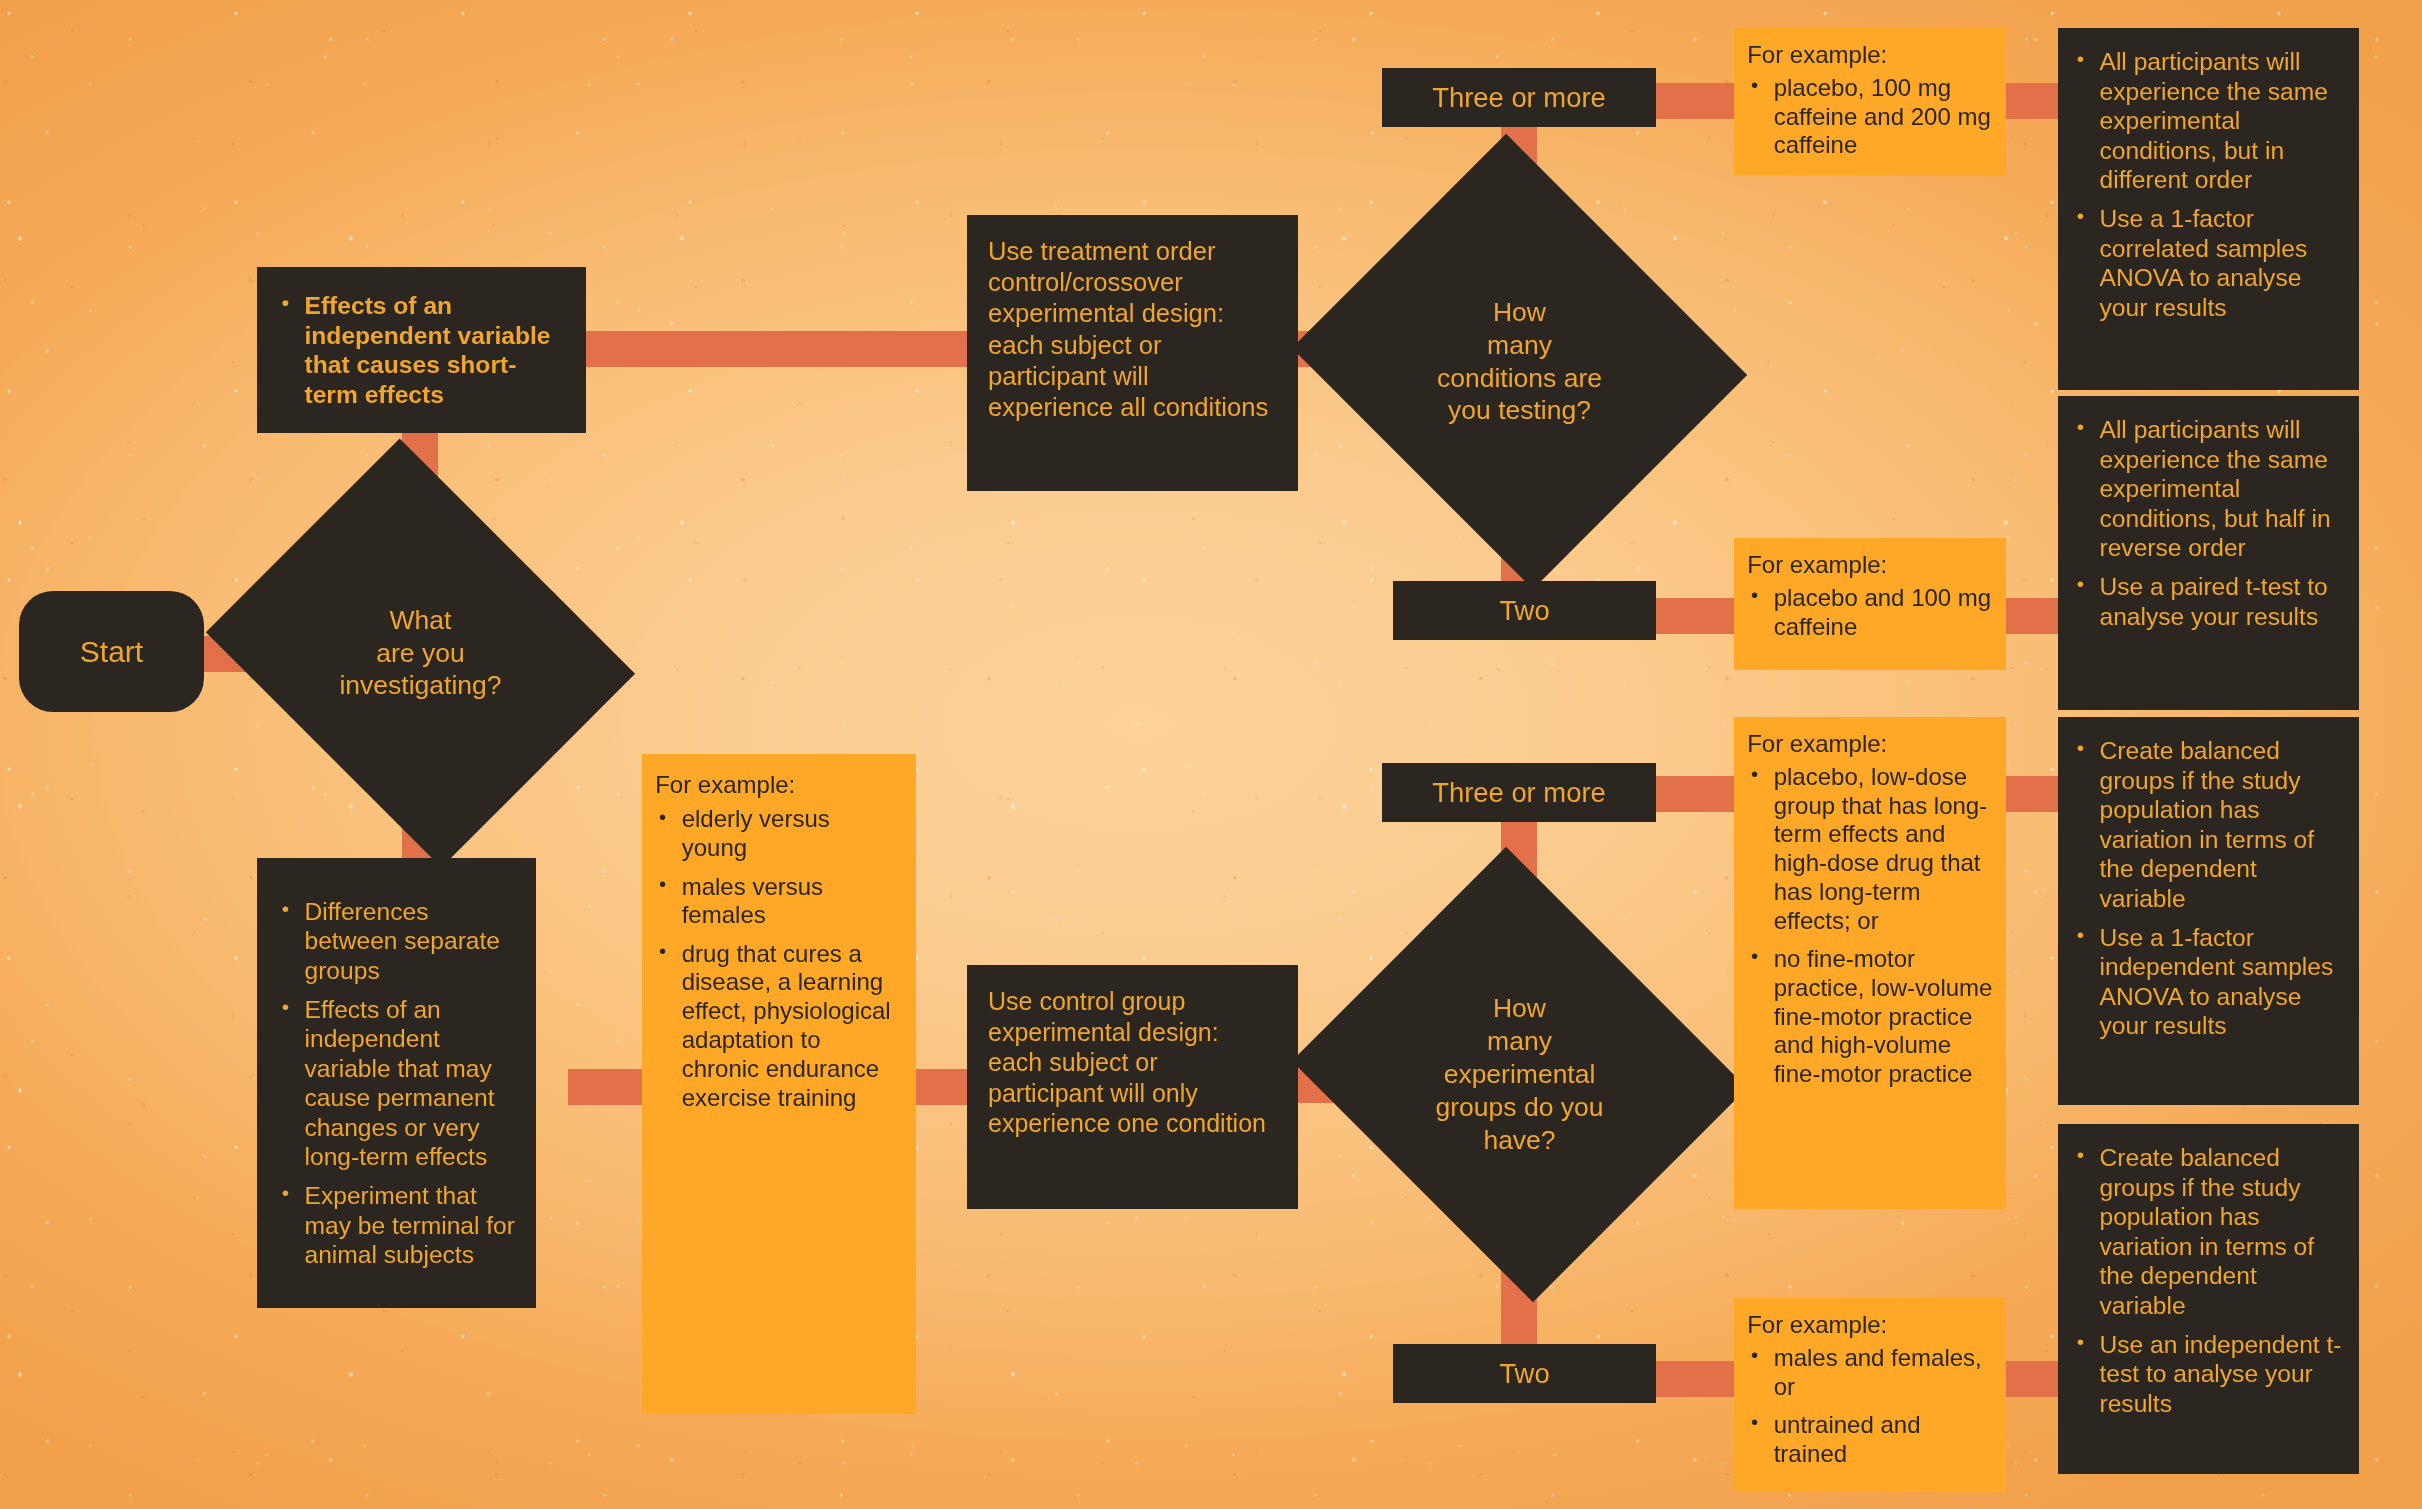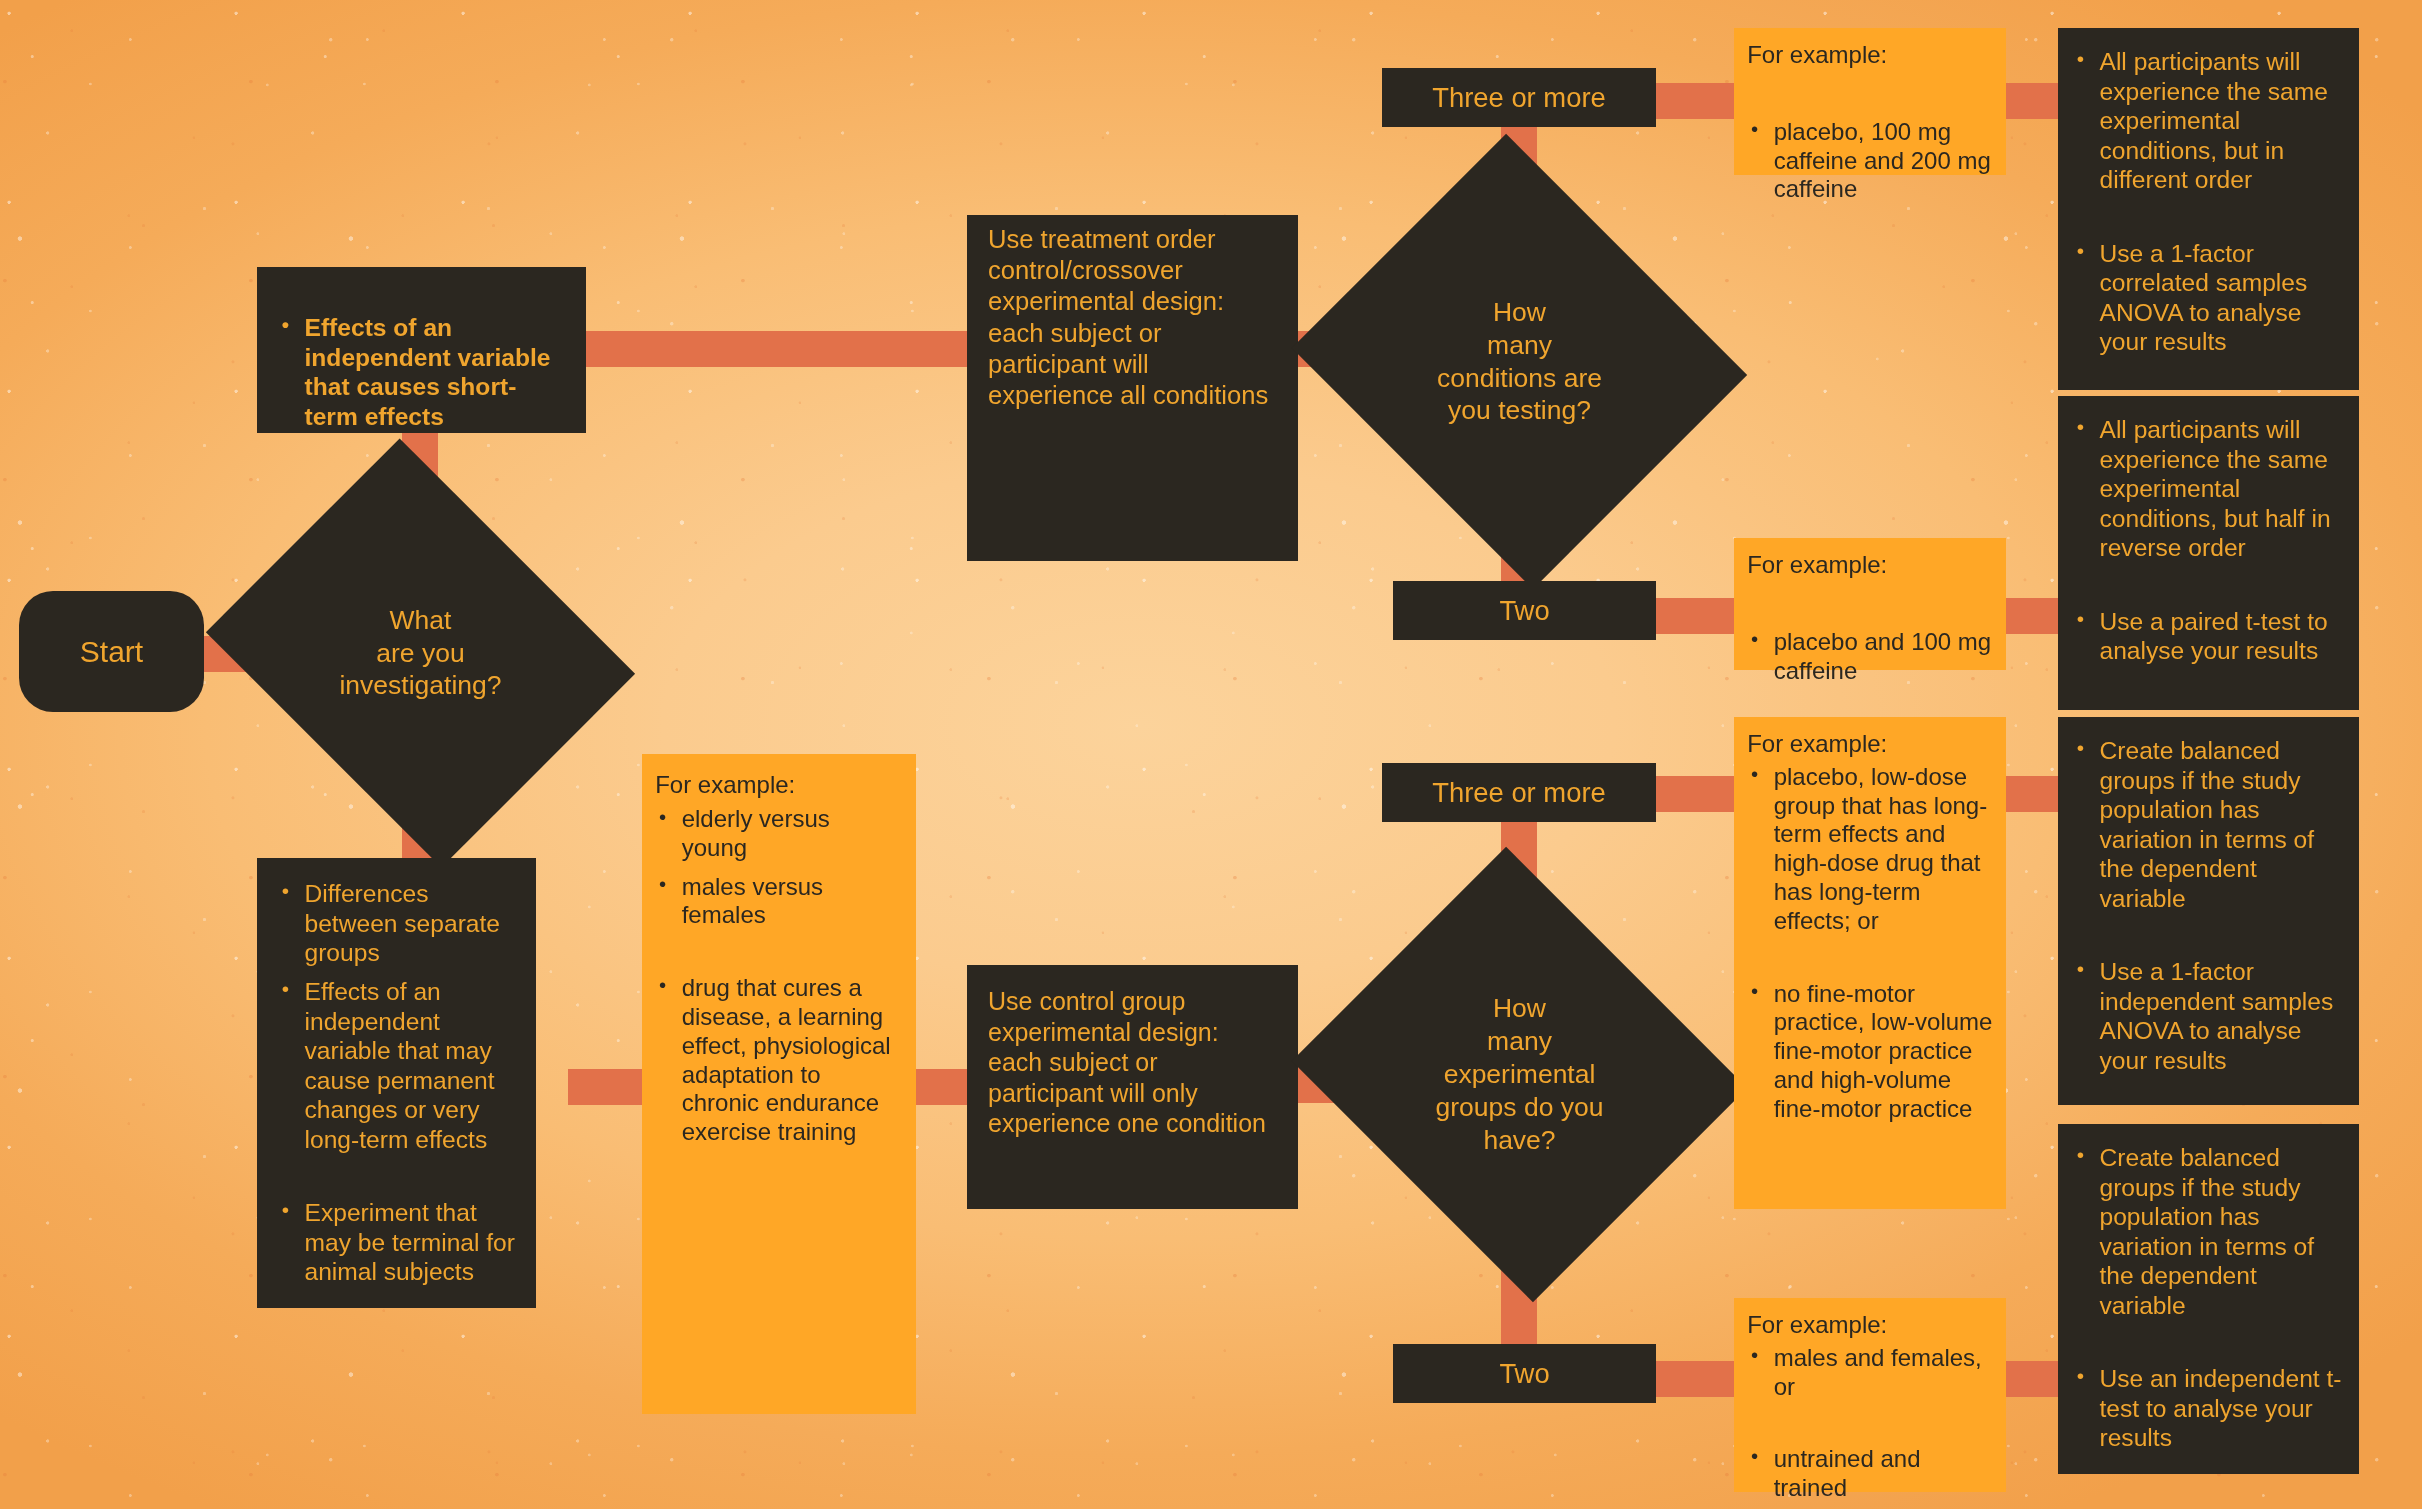--- a/index.html
+++ b/index.html
@@ -112,21 +112,21 @@
     margin: 0;
     padding: 0;
     list-style: none;
   }
   ul.blist > li {
     position: relative;
     padding-left: 26.5px;
     margin-bottom: 9.5px;
     line-height: 1.2;
   }
-  ul.blist > li:last-child { margin-bottom: 0; margin-top: 44px; }
+  ul.blist > li:last-child { margin-bottom: 0; }
   ul.blist > li::before {
     content: "\2022";
     position: absolute;
     left: 3.8px;
     top: -0.9px;
     font-size: .85em;
   }
   .lead {
     margin: 0 0 3.8px 0;
     line-height: 1.2;
@@ -206,21 +206,21 @@
 
   <div class="node orange rect" style="left:642px; top:754px; width:274px; height:660px; font-size:24px; padding:17px 15px 17px 13.2px; justify-content:flex-start;">
     <p class="lead">For example:</p>
     <ul class="blist" style="margin-top:1.9px;">
       <li>elderly versus young</li>
       <li>males versus females</li>
       <li>drug that cures a disease, a learning effect, physiological adaptation to chronic endurance exercise training</li>
     </ul>
   </div>
 
-  <div class="node dark rect" style="left:967px; top:215px; width:331px; height:346px; font-size:25.6px; justify-content:flex-start; padding-top:9px;">
+  <div class="node dark rect" style="left:967px; top:215px; width:331px; height:276px; font-size:25.6px; justify-content:flex-start; padding-top:21px;">
     <div class="body-txt">Use treatment order control/crossover experimental design: each subject or participant will experience all conditions</div>
   </div>
 
   <div class="node dark rect" style="left:967px; top:965px; width:331px; height:244px; font-size:25px; justify-content:flex-start; padding-top:21px;">
     <div class="body-txt">Use control group experimental design: each subject or participant will only experience one condition</div>
   </div>
 
   <div class="node diamond" style="left:1349px; top:210px; width:341px; height:303px; font-size:26.5px;">
     <div class="dshape"></div>
     <div class="dtext">How

